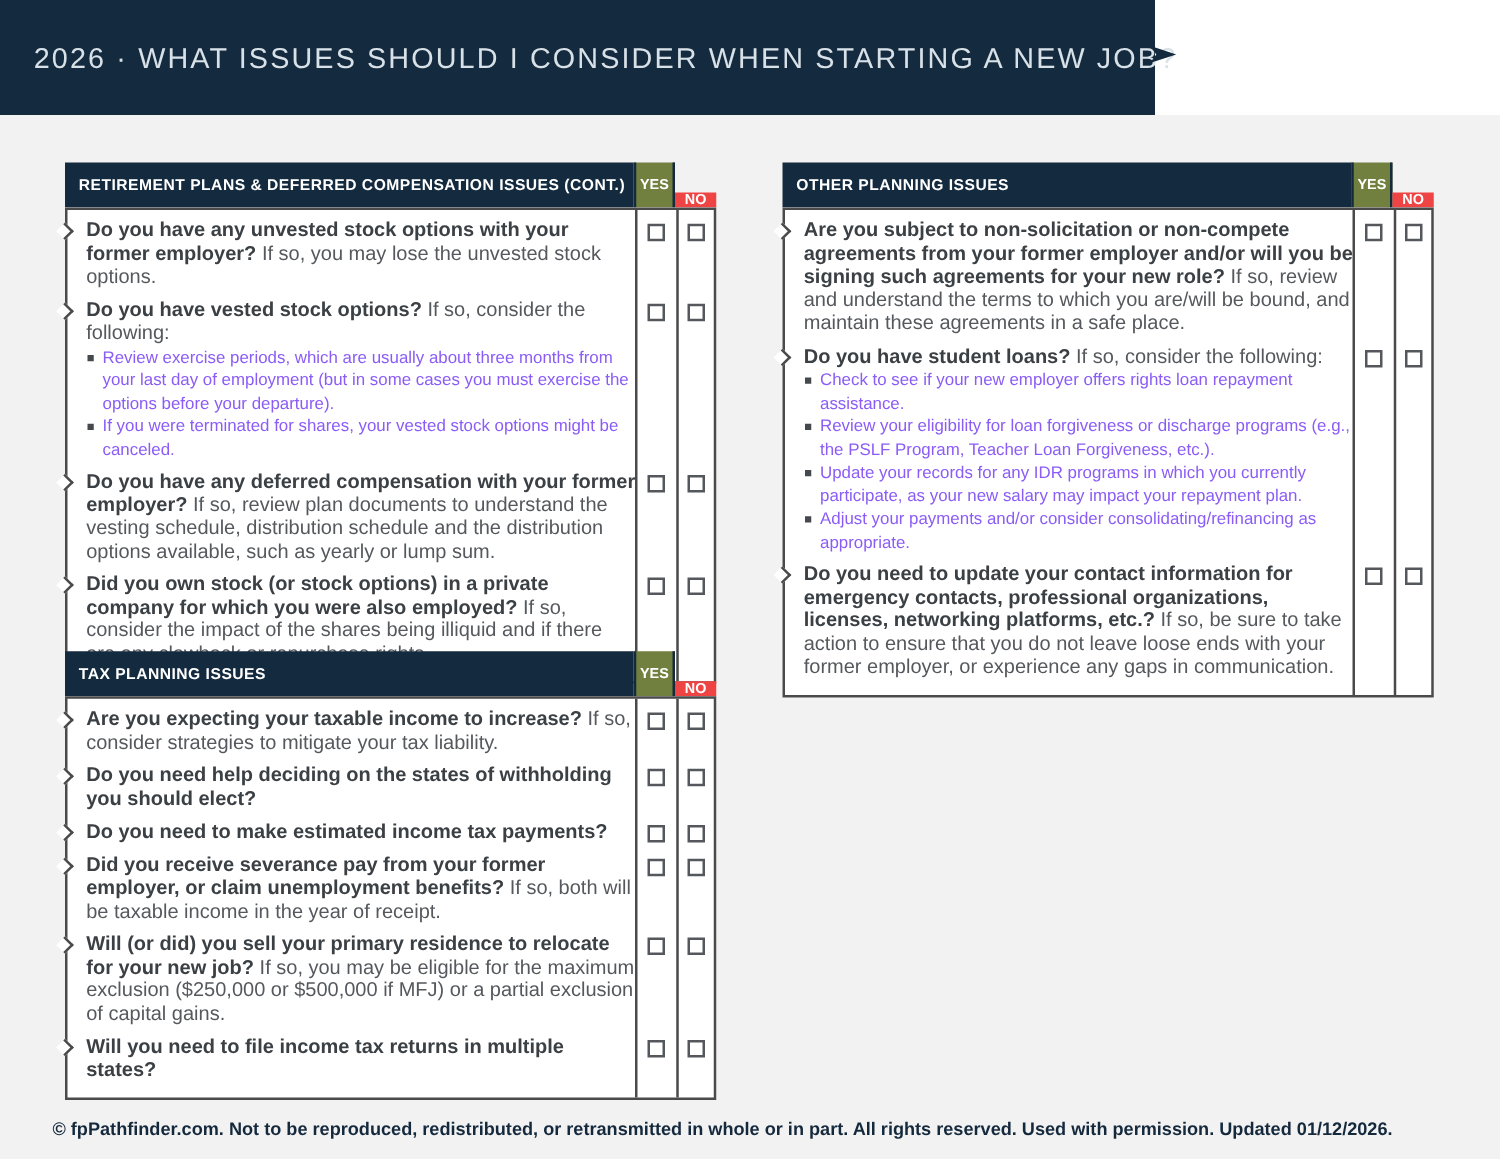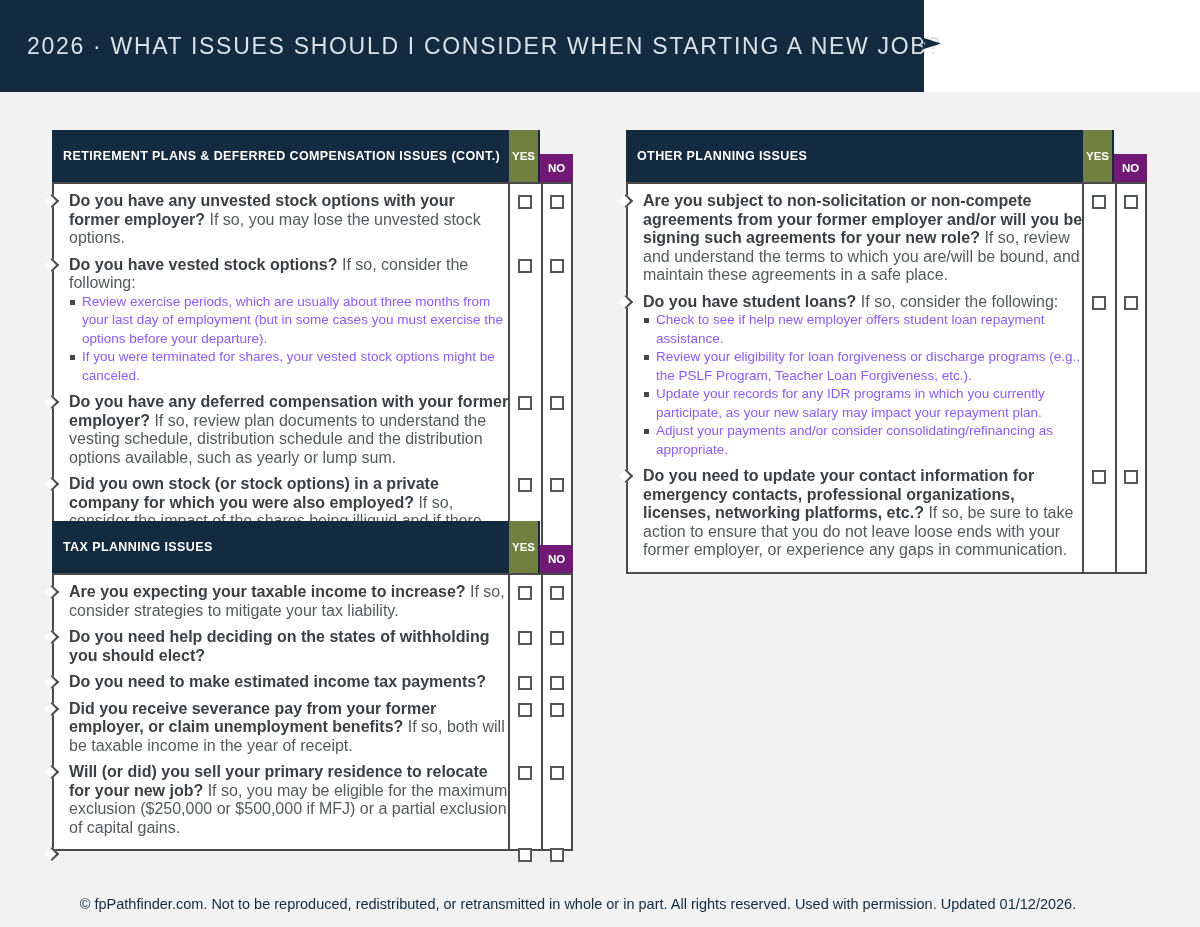--- a/index.html
+++ b/index.html
@@ -22,32 +22,32 @@
   .banner h1 {
     color:#d8e1e7; font-size:23px; font-weight:400;
     letter-spacing:1.7px; padding-left:27px; white-space:nowrap;
   }
   .banner-arrow {
     position:absolute; left:920px; top:34px; width:21px; height:19px;
     background:#142a3e;
     clip-path:polygon(0 14%, 100% 50%, 0 86%, 24% 50%);
   }
   .checklist { position:absolute; width:521px; }
-  .thead { display:flex; height:52px; }
+  .thead { display:flex; height:36px; }
   .thead-title {
     flex:1; background:#142a3e; color:#ffffff;
     font-weight:bold; font-size:12.5px; letter-spacing:.4px;
     display:flex; align-items:center; padding-left:11px;
   }
   .thead-yes, .thead-no {
     width:33px; color:#fff; font-weight:bold; font-size:11.5px;
     display:flex; align-items:center; justify-content:center;
   }
   .thead-yes { background:#72803f; border-left:2px solid #142a3e; border-right:2px solid #142a3e; }
-  .thead-no  { background:#701a75;margin-top:24px; }
+  .thead-no  { background:#ef4444;margin-top:24px; }
   .tbody {
     position:relative; background:#ffffff;
     border:2px solid #4a4a4a;
     padding:8px 0 4px 0;
   }
   .vline { position:absolute; top:0; bottom:0; width:2px; background:#4a4a4a; }
   .v1 { left:454px; } .v2 { left:487px; }
   .row { position:relative; margin-bottom:8px; padding-left:15px; }
   .chev {
     position:absolute; left:-7px; top:4px; width:10px; height:10px;
@@ -66,21 +66,21 @@
   .bullets li {
     position:relative; padding-left:13px;
     color:#8b5cf6; font-size:13.5px; line-height:18.5px; width:438px;
   }
   .bullets li::before {
     content:""; position:absolute; left:1px; top:7px;
     width:5px; height:5px; background:#45494d;
   }
   .footer {
     position:absolute; left:0; top:896px; width:1128px;
-    text-align:center; font-weight:normal; font-size:14.5px; color:#15293d;padding-left:28px;
+    text-align:center; font-weight:bold; font-size:14.5px; color:#15293d;padding-left:28px;
   }
 </style>
 </head>
 <body>
 
 <div class="topstrip"></div>
 
 <div class="banner">
   <h1>2026 · WHAT ISSUES SHOULD I CONSIDER WHEN STARTING A NEW JOB?</h1>
 </div>
@@ -160,20 +160,21 @@
         <span class="cb no"></span>
       </div>
       <div class="row">
         <span class="chev"></span>
         <div class="qtext"><span class="q">Will (or did) you sell your primary residence to relocate for your new job?</span> <span class="a">If so, you may be eligible for the maximum exclusion ($250,000 or $500,000 if MFJ) or a partial exclusion of capital gains.</span></div>
         <span class="cb yes"></span>
         <span class="cb no"></span>
       </div>
       <div class="row">
         <span class="chev"></span>
+        <div class="qtext"><span class="q">Will you need to file income tax returns in multiple states?</span></div>
         <span class="cb yes"></span>
         <span class="cb no"></span>
       </div>
     </div>
 </section>
 
 <section class="checklist" style="left:626px; top:130px;">
   <div class="thead">
     <div class="thead-title">OTHER PLANNING ISSUES</div>
     <div class="thead-yes">YES</div>
@@ -185,21 +186,21 @@
   <div class="row">
         <span class="chev"></span>
         <div class="qtext"><span class="q">Are you subject to non-solicitation or non-compete agreements from your former employer and/or will you be signing such agreements for your new role?</span> <span class="a">If so, review and understand the terms to which you are/will be bound, and maintain these agreements in a safe place.</span></div>
         <span class="cb yes"></span>
         <span class="cb no"></span>
       </div>
       <div class="row">
         <span class="chev"></span>
         <div class="qtext"><span class="q">Do you have student loans?</span> <span class="a">If so, consider the following:</span></div>
         <ul class="bullets">
-          <li>Check to see if help new employer offers student loan repayment assistance.</li>
+          <li>Check to see if your new employer offers rights loan repayment assistance.</li>
           <li>Review your eligibility for loan forgiveness or discharge programs (e.g., the PSLF Program, Teacher Loan Forgiveness, etc.).</li>
           <li>Update your records for any IDR programs in which you currently participate, as your new salary may impact your repayment plan.</li>
           <li>Adjust your payments and/or consider consolidating/refinancing as appropriate.</li>
         </ul>
         <span class="cb yes"></span>
         <span class="cb no"></span>
       </div>
       <div class="row">
         <span class="chev"></span>
         <div class="qtext"><span class="q">Do you need to update your contact information for emergency contacts, professional organizations, licenses, networking platforms, etc.?</span> <span class="a">If so, be sure to take action to ensure that you do not leave loose ends with your former employer, or experience any gaps in communication.</span></div>

